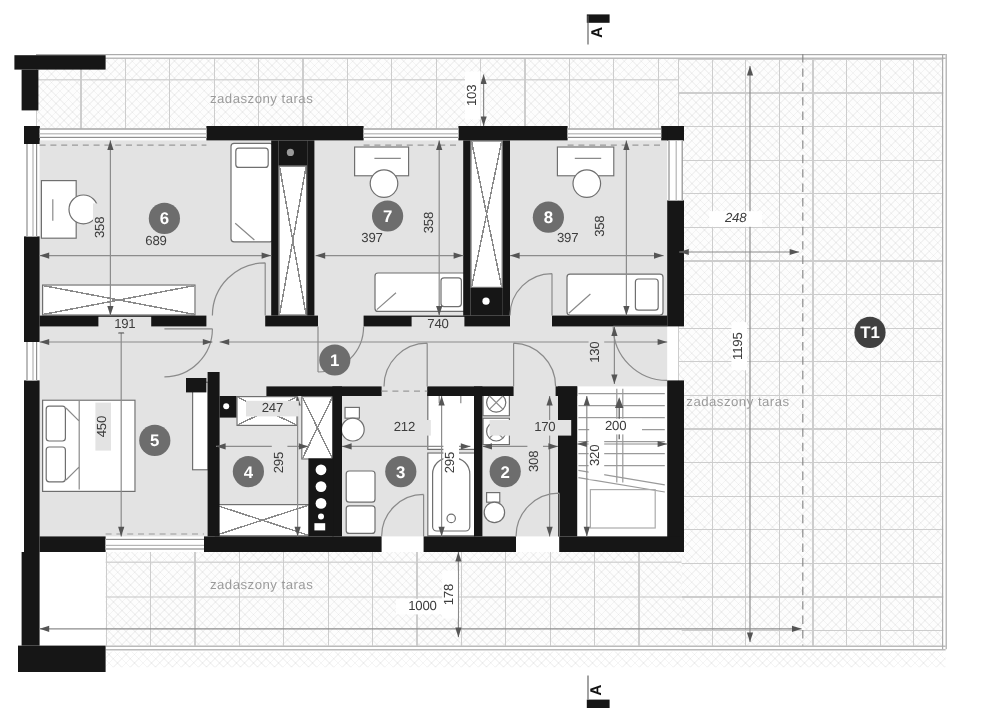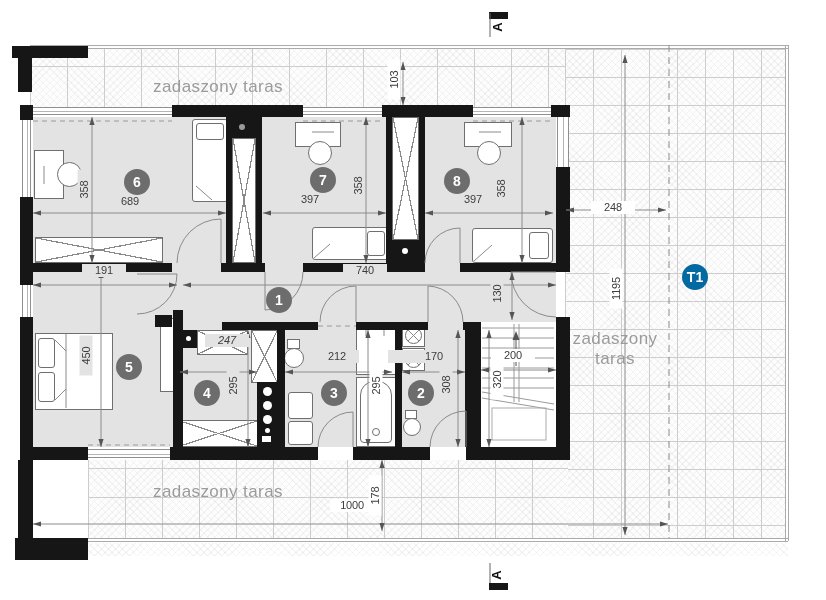--- a/index.html
+++ b/index.html
@@ -54,21 +54,21 @@
   .win-v::after{content:"";position:absolute;top:0;bottom:0;left:50%;width:1px;background:#b5b5b5;}
   
   .dim{position:absolute;width:44px;height:13px;line-height:13px;text-align:center;
        font-size:11px;color:#3d3d3d;letter-spacing:-.2px;}
   .dimr{position:absolute;width:40px;height:13px;line-height:13px;text-align:center;
        font-size:11px;color:#3d3d3d;letter-spacing:-.2px;transform:rotate(-90deg);}
   .bg-floor{background:#e3e3e3;}
   .bg-white{background:#fff;}
   .badge{position:absolute;width:26px;height:26px;border-radius:50%;background:#6d6d6d;
          color:#fff;font-weight:bold;font-size:14px;line-height:26px;text-align:center;}
-  .tlabel{position:absolute;font-size:17px;color:#9b9b9b;letter-spacing:.4px;text-align:center;}
+  .tlabel{position:absolute;font-size:11px;color:#9b9b9b;letter-spacing:.4px;text-align:center;}
   .seclet{position:absolute;width:20px;height:14px;font-size:13px;font-weight:bold;color:#111;
           text-align:center;line-height:14px;transform:rotate(-90deg);}
   .dot{position:absolute;border-radius:50%;}
   svg.overlay{position:absolute;left:0;top:0;pointer-events:none;}
 </style>
 </head>
 <body>
 
 <div id="plan">
 
@@ -313,43 +313,43 @@
   <div class="dimr bg-floor" style="left:64px;top:183px;">358</div>
   <div class="dim bg-floor" style="left:82px;top:264px;">191</div>
   <div class="dim bg-floor" style="left:288px;top:193px;">397</div>
   <div class="dimr bg-floor" style="left:338px;top:179px;">358</div>
   <div class="dim bg-floor" style="left:451px;top:193px;">397</div>
   <div class="dimr bg-floor" style="left:481px;top:182px;">358</div>
   <div class="dimr bg-white" style="left:374px;top:73px;">103</div>
   <div class="dim bg-floor" style="left:343px;top:264px;">740</div>
   <div class="dimr bg-floor" style="left:477px;top:287px;">130</div>
   <div class="dimr bg-floor" style="left:66px;top:349px;">450</div>
-  <div class="dim bg-floor" style="left:205px;top:334px;font-style:italic;">247</div>
+  <div class="dim bg-floor" style="left:205px;top:334px;">247</div>
   <div class="dimr bg-floor" style="left:213px;top:379px;">295</div>
   <div class="dim bg-floor" style="left:315px;top:350px;">212</div>
   <div class="dimr bg-white" style="left:356px;top:379px;">295</div>
-  <div class="dim bg-floor" style="left:388px;top:350px;padding-left:24px;">170</div>
+  <div class="dim bg-floor" style="left:408px;top:350px;padding-left:24px;">170</div>
   <div class="dimr bg-floor" style="left:426px;top:378px;">308</div>
   <div class="dim bg-white" style="left:491px;top:349px;">200</div>
   <div class="dimr bg-white" style="left:477px;top:373px;">320</div>
-  <div class="dim bg-white" style="left:591px;top:201px;">248</div>
+  <div class="dim bg-white" style="left:591px;top:176px;font-style:italic;">248</div>
   <div class="dimr bg-white" style="left:596px;top:282px;">1195</div>
   <div class="dim bg-white" style="left:330px;top:499px;">1000</div>
   <div class="dimr bg-white" style="left:355px;top:489px;">178</div>
 
   <div class="tlabel" style="left:150px;top:77px;width:136px;">zadaszony taras</div>
   <div class="tlabel" style="left:150px;top:482px;width:136px;">zadaszony taras</div>
   <div class="tlabel" style="left:560px;top:329px;width:110px;">zadaszony taras</div>
 
   <div class="badge" style="left:266px;top:287px;">1</div>
   <div class="badge" style="left:408px;top:380px;">2</div>
   <div class="badge" style="left:321px;top:380px;">3</div>
   <div class="badge" style="left:194px;top:380px;">4</div>
   <div class="badge" style="left:116px;top:354px;">5</div>
   <div class="badge" style="left:124px;top:169px;">6</div>
   <div class="badge" style="left:310px;top:167px;">7</div>
   <div class="badge" style="left:444px;top:168px;">8</div>
-  <div class="badge" style="left:682px;top:264px;background:#0369a1;">T1</div>
+  <div class="badge" style="left:712px;top:264px;background:#404040;">T1</div>
 
   <div class="seclet" style="left:488px;top:20px;">A</div>
   <div class="seclet" style="left:487px;top:568px;">A</div>
 
 </div>
 
 </body></html>

